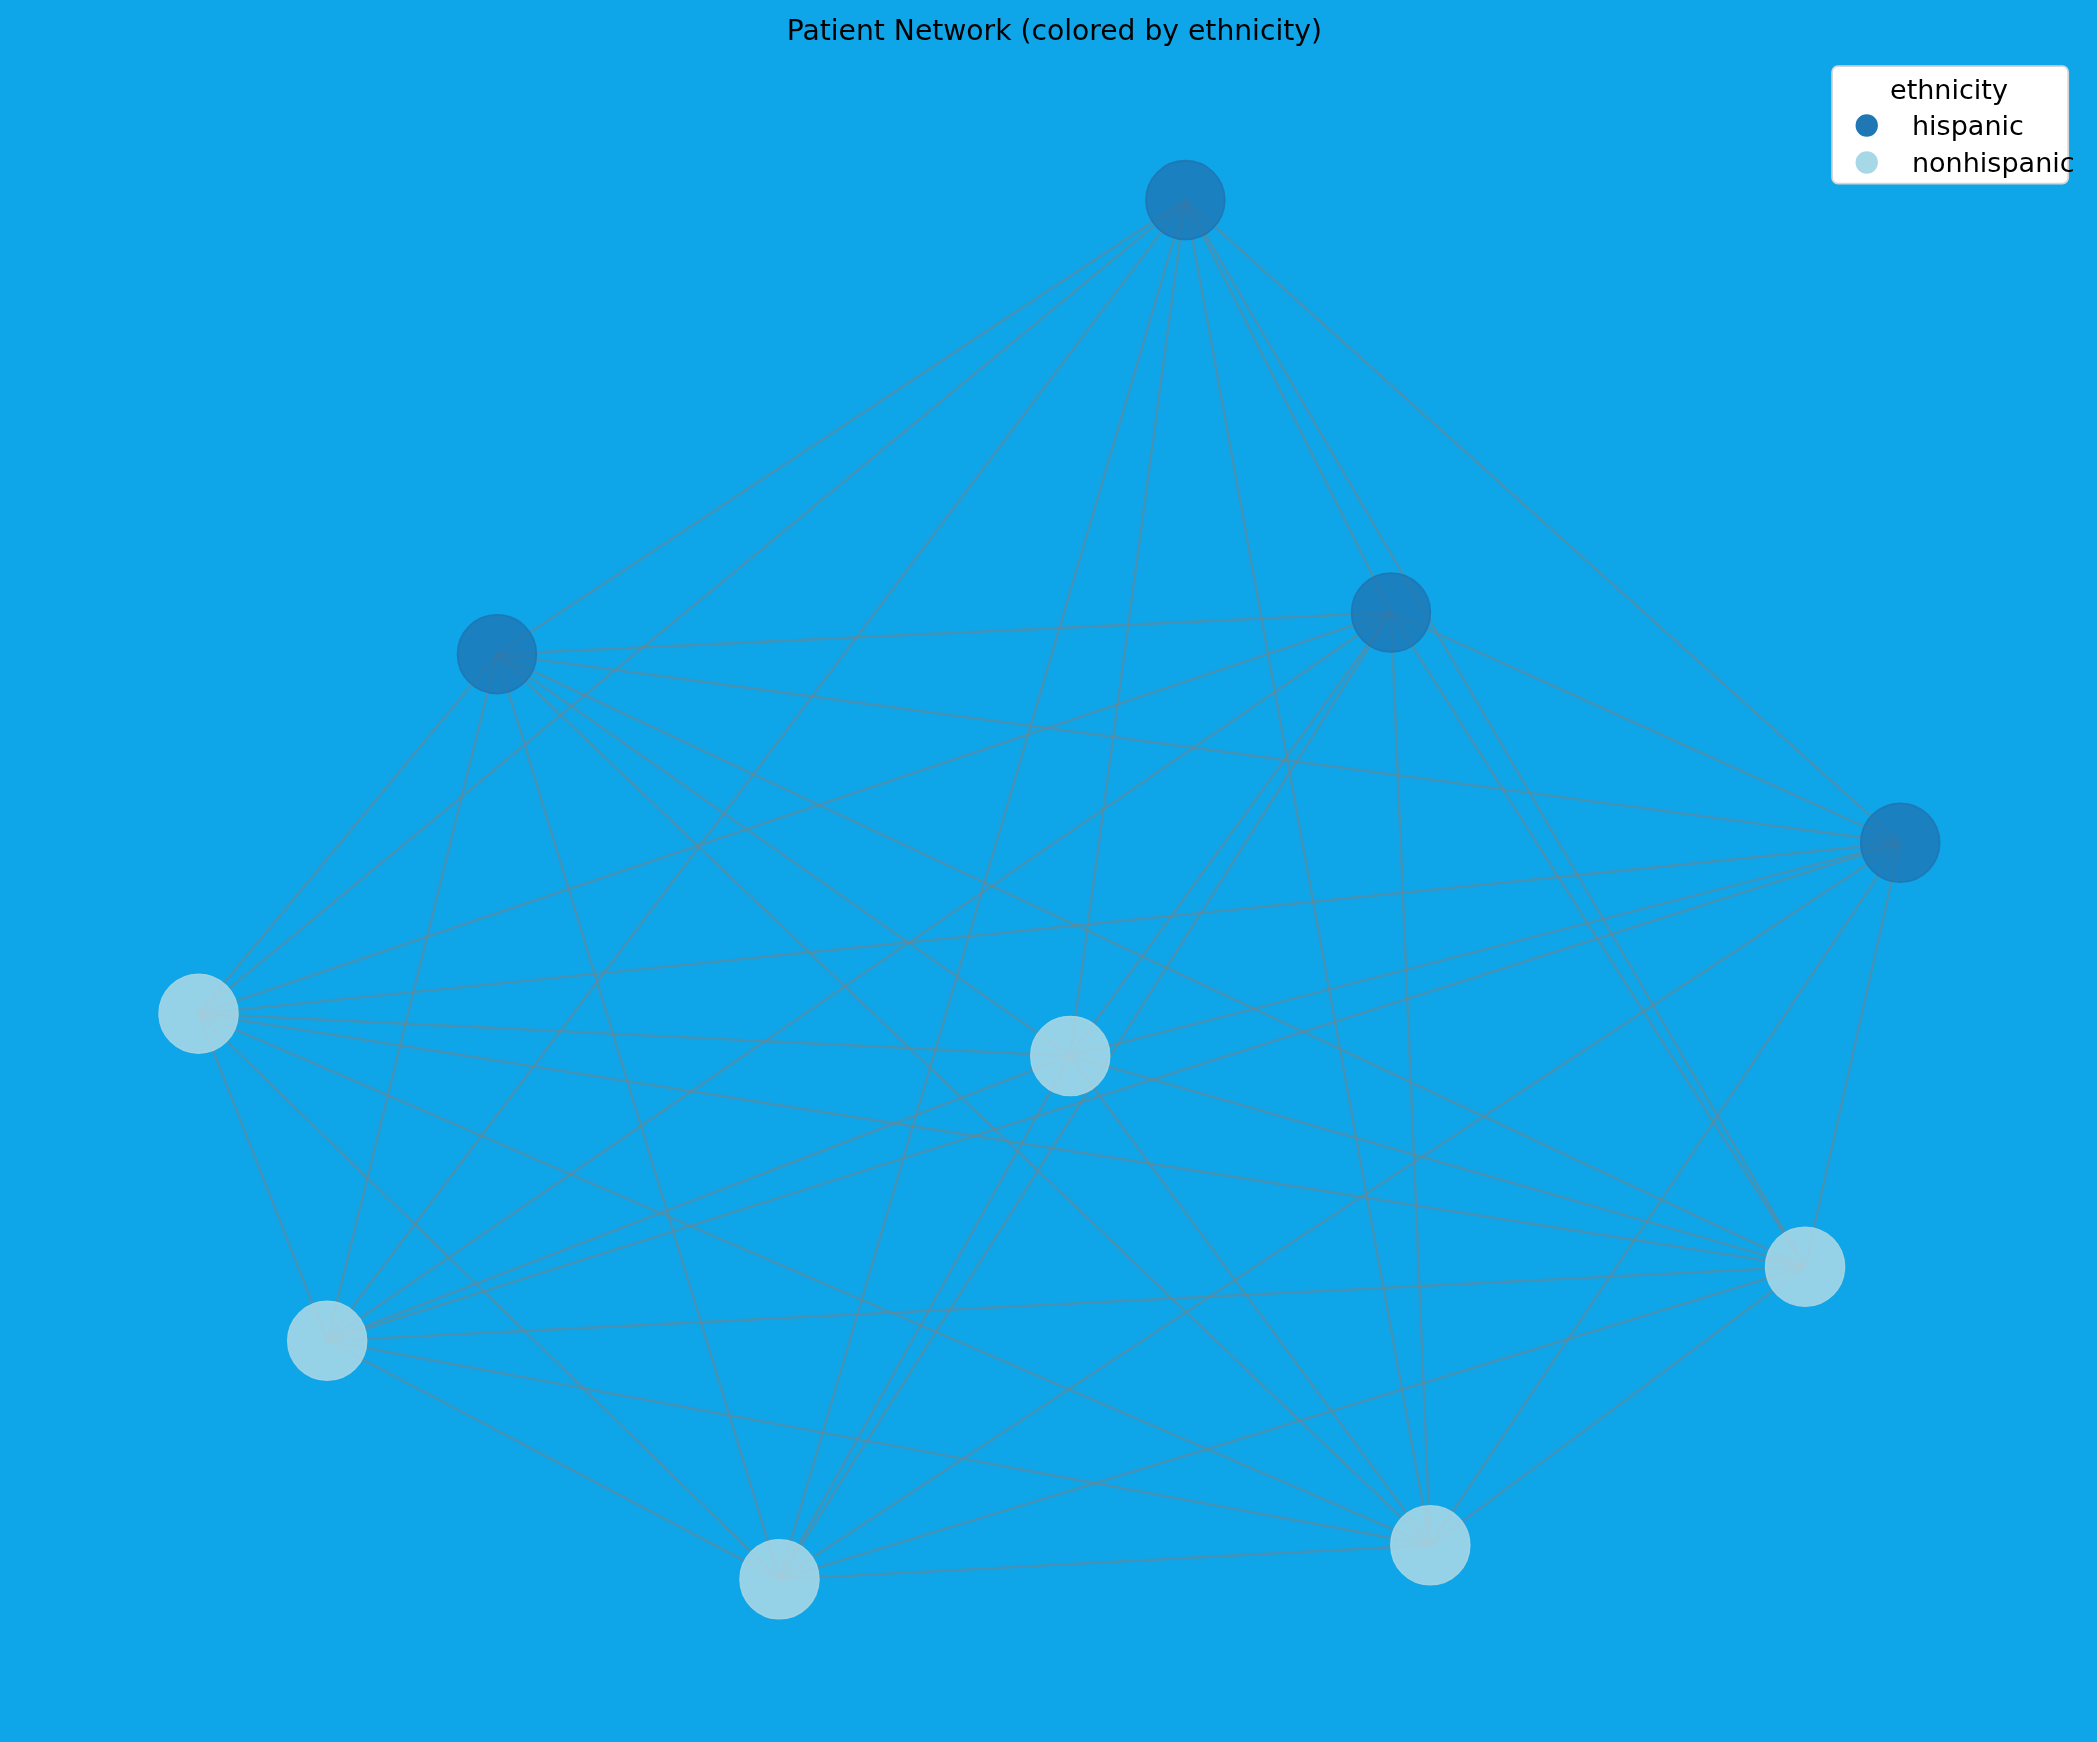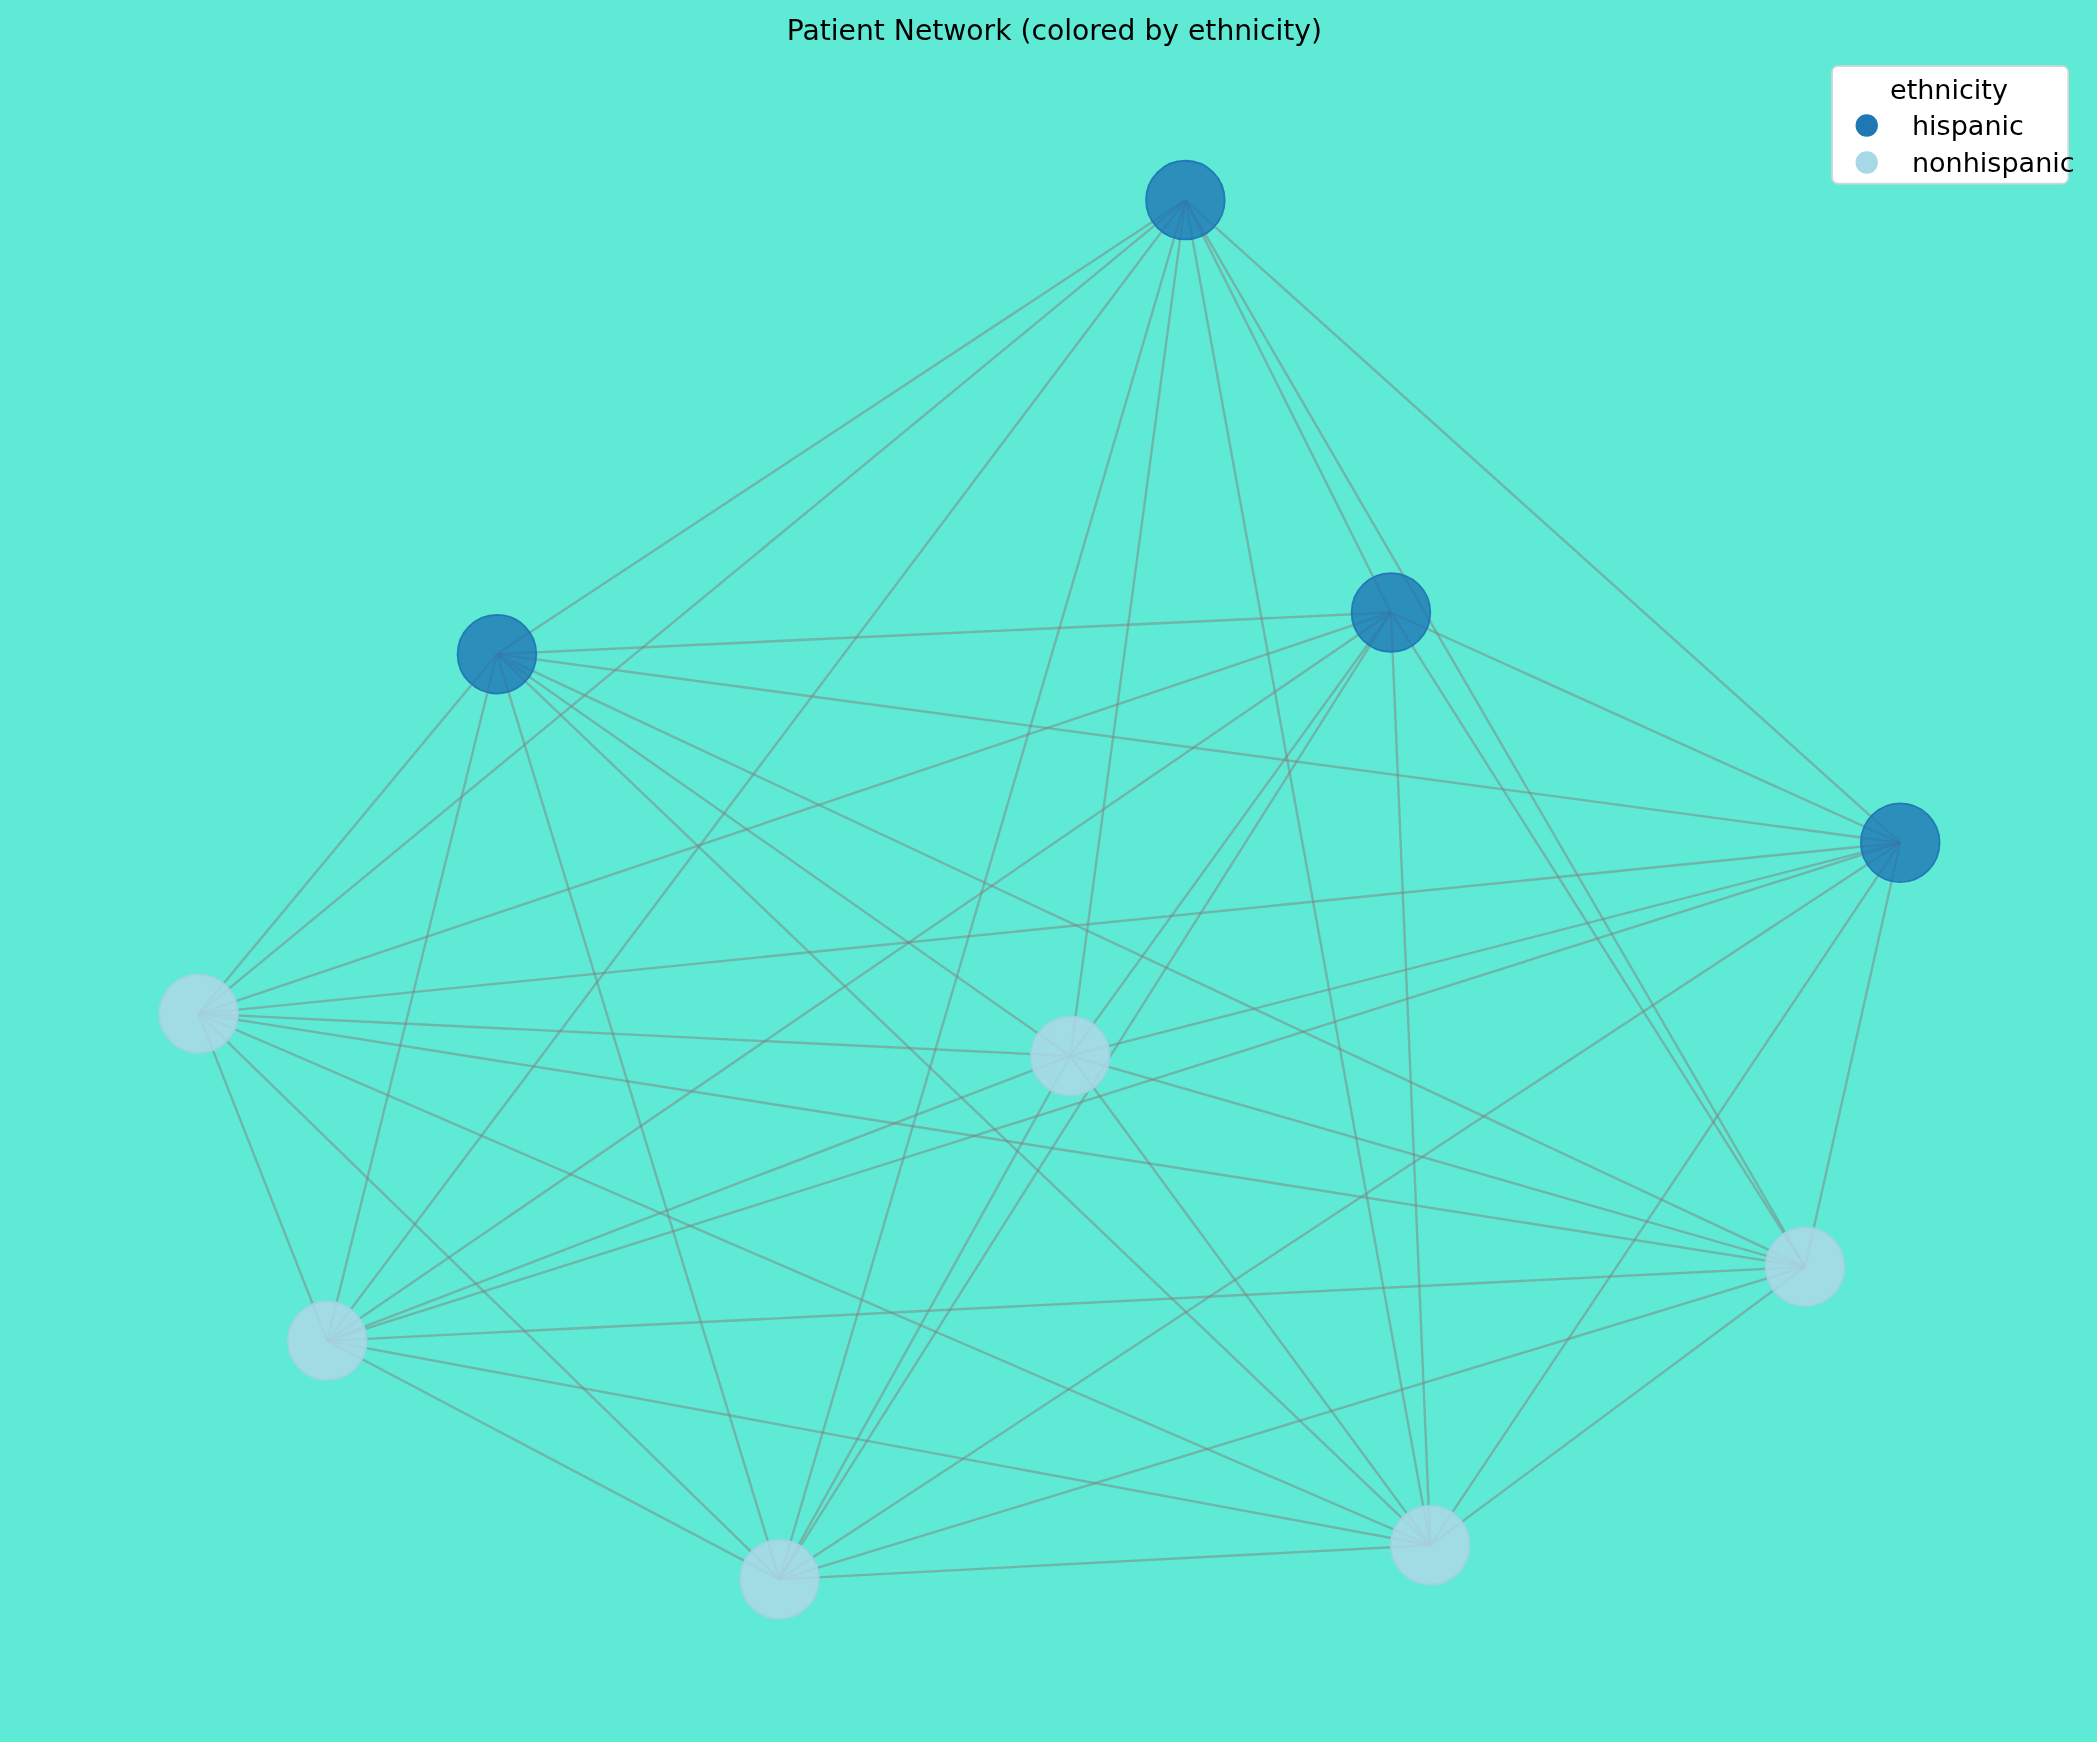--- a/index.html
+++ b/index.html
@@ -8,21 +8,21 @@
     background: #ffffff;
     width: 2097px;
     height: 1743px;
     overflow: hidden;
     font-family: "DejaVu Sans", "Liberation Sans", sans-serif;
   }
   #figure {
     position: relative;
     width: 2097px;
     height: 1743px;
-    background: #5eead4;
+    background: #0ea5e9;
   }
   svg { display: block; }
   .chart-title {
     font-size: 48px;
     fill: #000000;
   }
   .legend-title, .legend-label {
     font-size: 46px;
     fill: #000000;
   }

